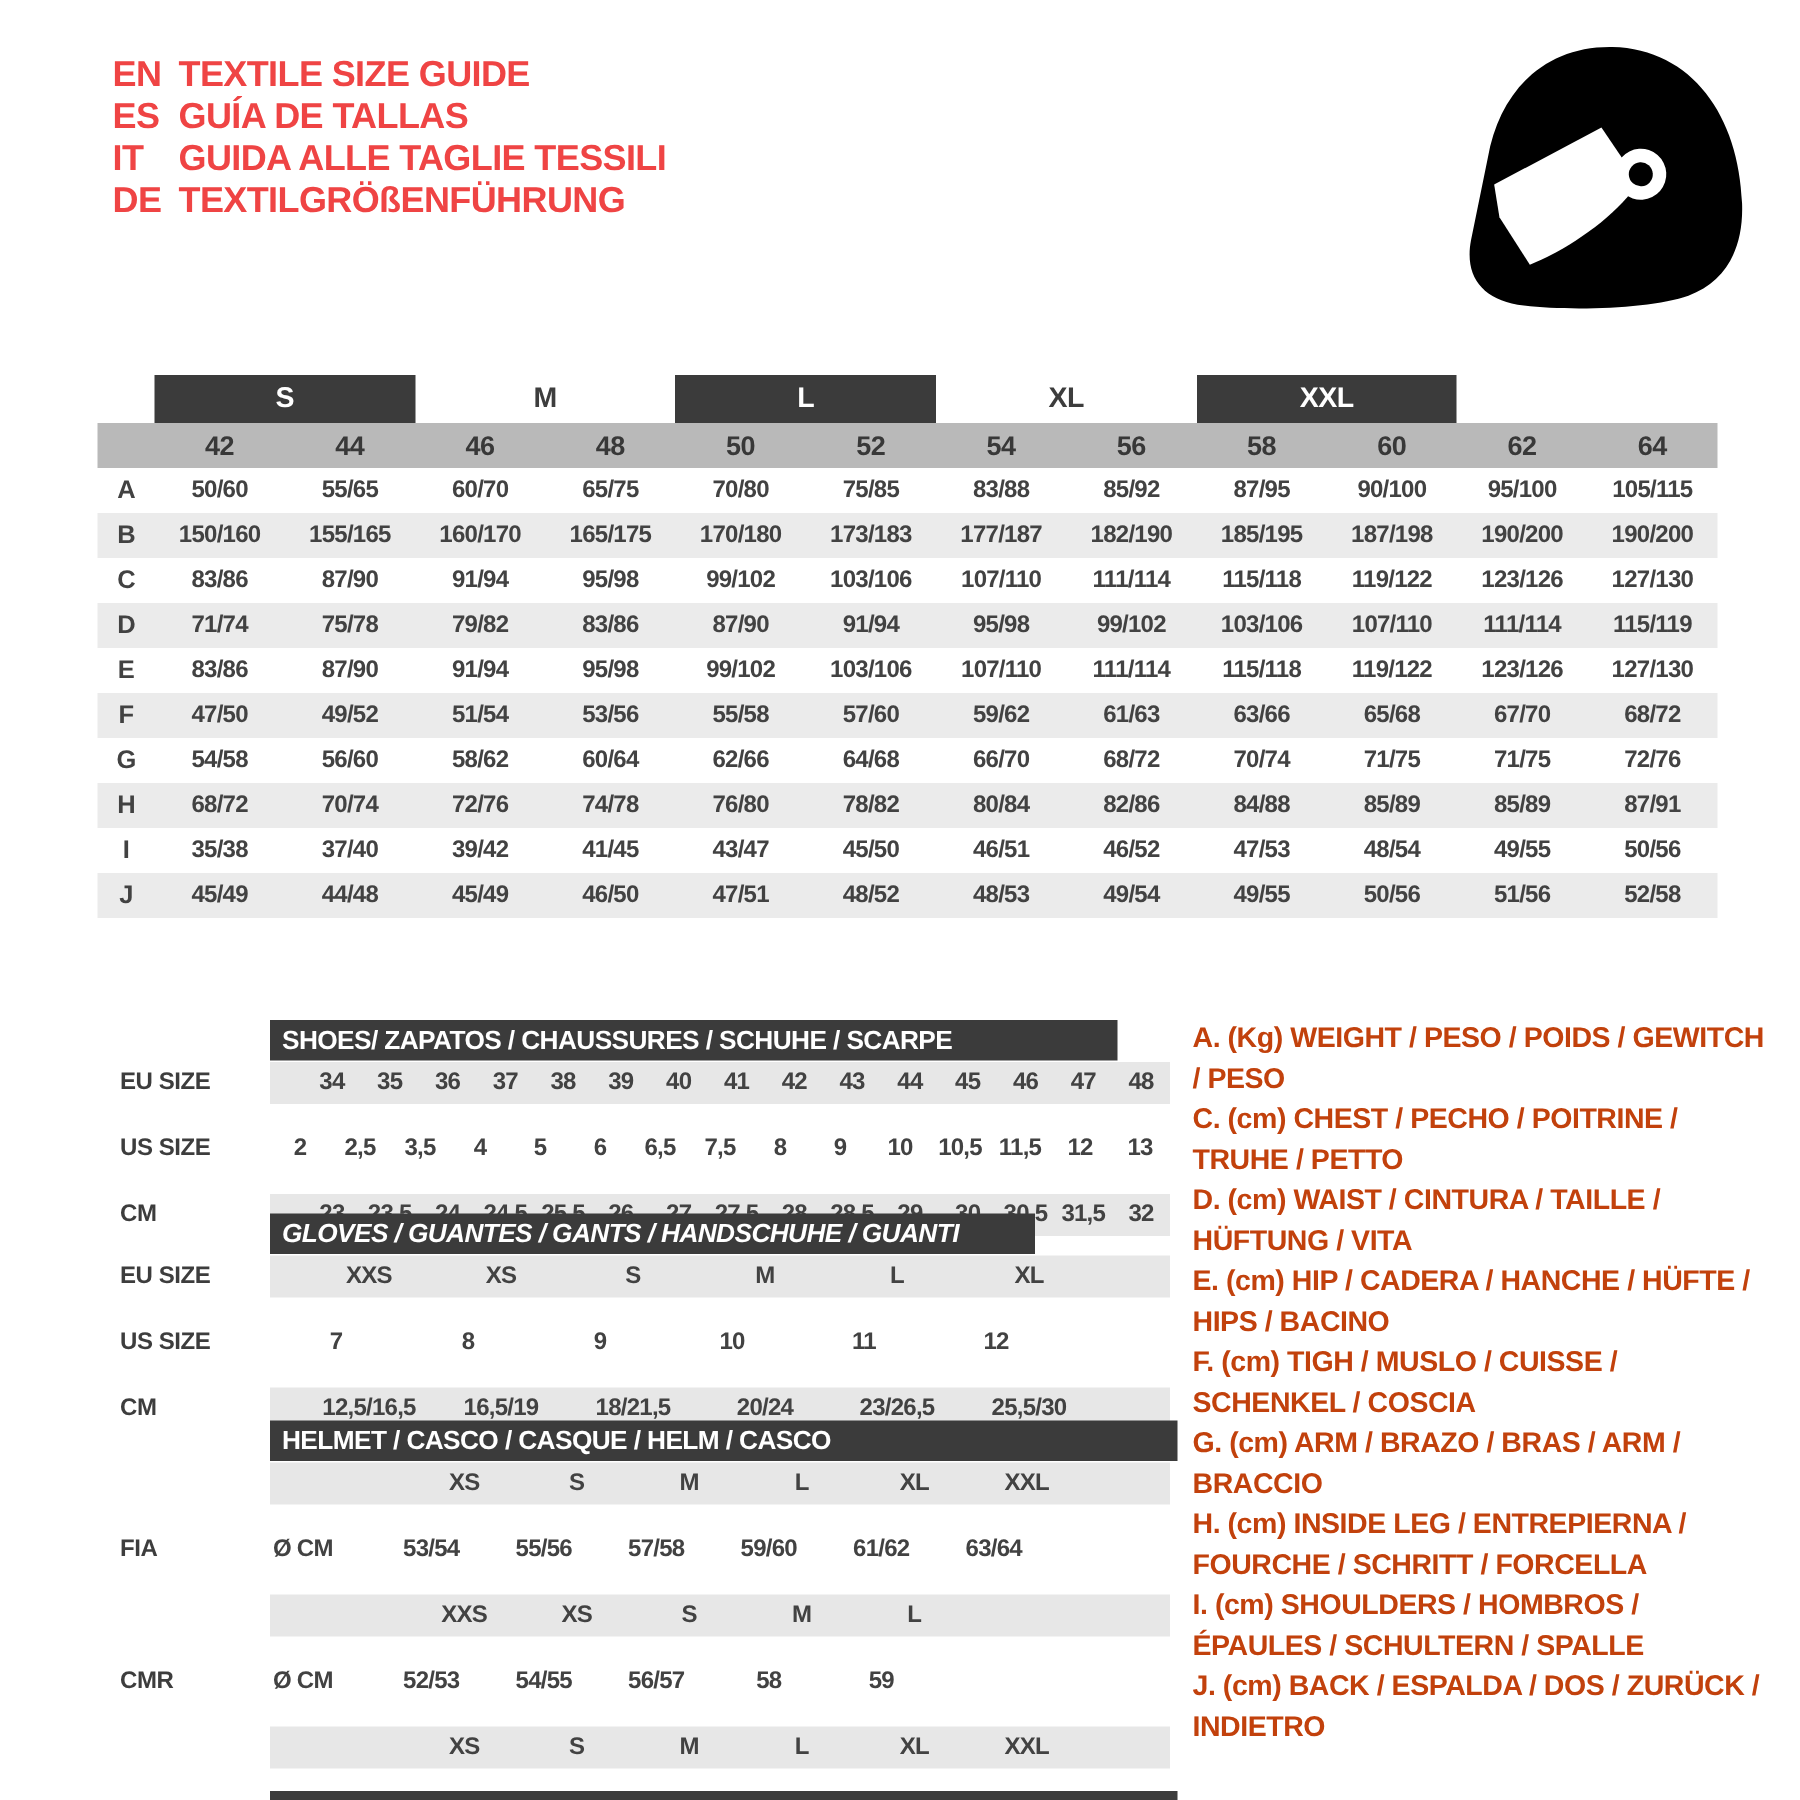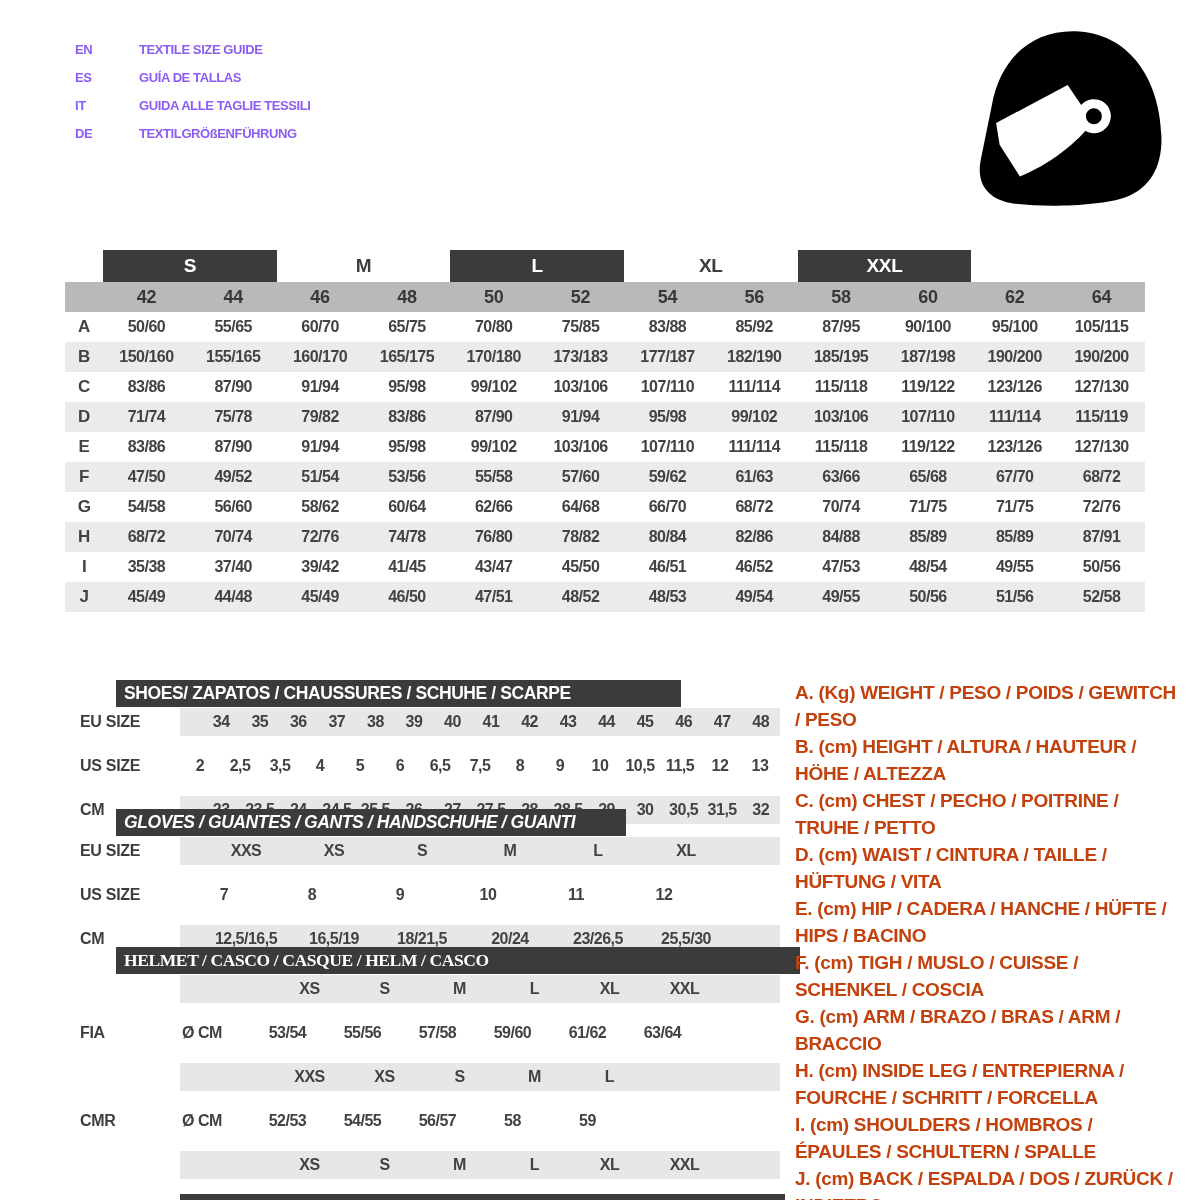--- a/index.html
+++ b/index.html
@@ -5,21 +5,21 @@
   * { margin:0; padding:0; box-sizing:border-box; }
   html,body { background:#fff; }
   body {
     width:1200px; height:1200px; position:relative; overflow:hidden;
     font-family:"Liberation Sans", sans-serif; font-weight:bold; color:#424242;
   }
   .page { position:absolute; inset:0; background:#fff; }
 
   
   .languages { position:absolute; left:75px; top:36px; }
-  .lang-row { display:flex; font-size:13px; line-height:28px; letter-spacing:-0.4px; color:#8b5cf6;gap:20px; }
+  .lang-row { display:flex; font-size:24px; line-height:28px; letter-spacing:-0.4px; color:#ef4444; }
   .lang-code { width:44px; }
 
   
   .helmet-logo { position:absolute; left:968px; top:24px; width:200px; height:190px; }
 
   
   .main-table { position:absolute; left:65px; top:250px; width:1080px; }
   .grid13 { display:grid; grid-template-columns:38px repeat(12, 1fr); }
   .size-groups { height:32px; }
   .size-cell { display:flex; align-items:center; justify-content:center; font-size:19px; color:#3d3d3d; letter-spacing:-0.3px; }
@@ -30,27 +30,27 @@
   .mrow { height:30px; }
   .mrow:nth-child(even) { background:#ebebeb; }
   .cell.letter { font-size:17px; }
 
   
   .section { position:absolute; left:65px; }
   .shoes-section  { top:680px; }
   .gloves-section { top:809px; }
   .helmet-section { top:947px; }
   .title-bar {
-    background:#3b3b3b; color:#fff; height:27px; margin-left:51px; margin-bottom:1px;
+    background:#3b3b3b; color:#fff; height:27px; margin-left:115px; margin-bottom:1px;
     display:flex; align-items:center; padding-left:8px;
     font-size:17.5px; letter-spacing:-0.4px; white-space:nowrap; overflow:hidden;
   }
   .shoes-section  .title-bar { width:565px; }
   .gloves-section .title-bar { width:510px;font-style:italic; }
-  .helmet-section .title-bar { width:684px;font-family:Liberation Serif, serif; }
+  .helmet-section .title-bar { width:605px; }
   .section-row { display:flex; height:28px; margin-bottom:16px; }
   .sec-label { width:115px; padding-left:15px; display:flex; align-items:center; font-size:16px; color:#3d3d3d; letter-spacing:-0.3px; }
   .vals { width:600px; display:grid; }
   .band { background:#e7e7e7;padding-left:22px; }
   .shoes-vals  { grid-template-columns:repeat(15, 1fr); }
   .gloves-vals { grid-template-columns:repeat(6, 88px) 1fr; }
   .helmet-vals { grid-template-columns:70px repeat(6, 75px) 1fr; }
   .vcell { display:flex; align-items:center; justify-content:center; font-size:16px; letter-spacing:-0.5px; white-space:nowrap; }
   .vcell.unit { justify-content:flex-start; padding-left:2px; }
 
@@ -449,21 +449,20 @@
             <div class="vcell">59</div>
             <div class="vcell">60</div>
             <div class="vcell">61</div>
           </div>
         </div>
       </div>
   </div>
 
   <div class="legend">
       <div class="legend-item">A. (Kg) WEIGHT / PESO / POIDS / GEWITCH / PESO</div>
-      <div class="legend-item">B. (cm) HEIGHT / ALTURA / HAUTEUR / HÖHE / ALTEZZA</div>
       <div class="legend-item">C. (cm) CHEST / PECHO / POITRINE / TRUHE / PETTO</div>
       <div class="legend-item">D. (cm) WAIST / CINTURA / TAILLE / HÜFTUNG / VITA</div>
       <div class="legend-item">E. (cm) HIP / CADERA / HANCHE / HÜFTE / HIPS / BACINO</div>
       <div class="legend-item">F. (cm) TIGH / MUSLO / CUISSE / SCHENKEL / COSCIA</div>
       <div class="legend-item">G. (cm) ARM / BRAZO / BRAS / ARM / BRACCIO</div>
       <div class="legend-item">H. (cm) INSIDE LEG / ENTREPIERNA / FOURCHE / SCHRITT / FORCELLA</div>
       <div class="legend-item">I. (cm) SHOULDERS / HOMBROS / ÉPAULES / SCHULTERN / SPALLE</div>
       <div class="legend-item">J. (cm) BACK / ESPALDA / DOS / ZURÜCK / INDIETRO</div>
     </div>
 

